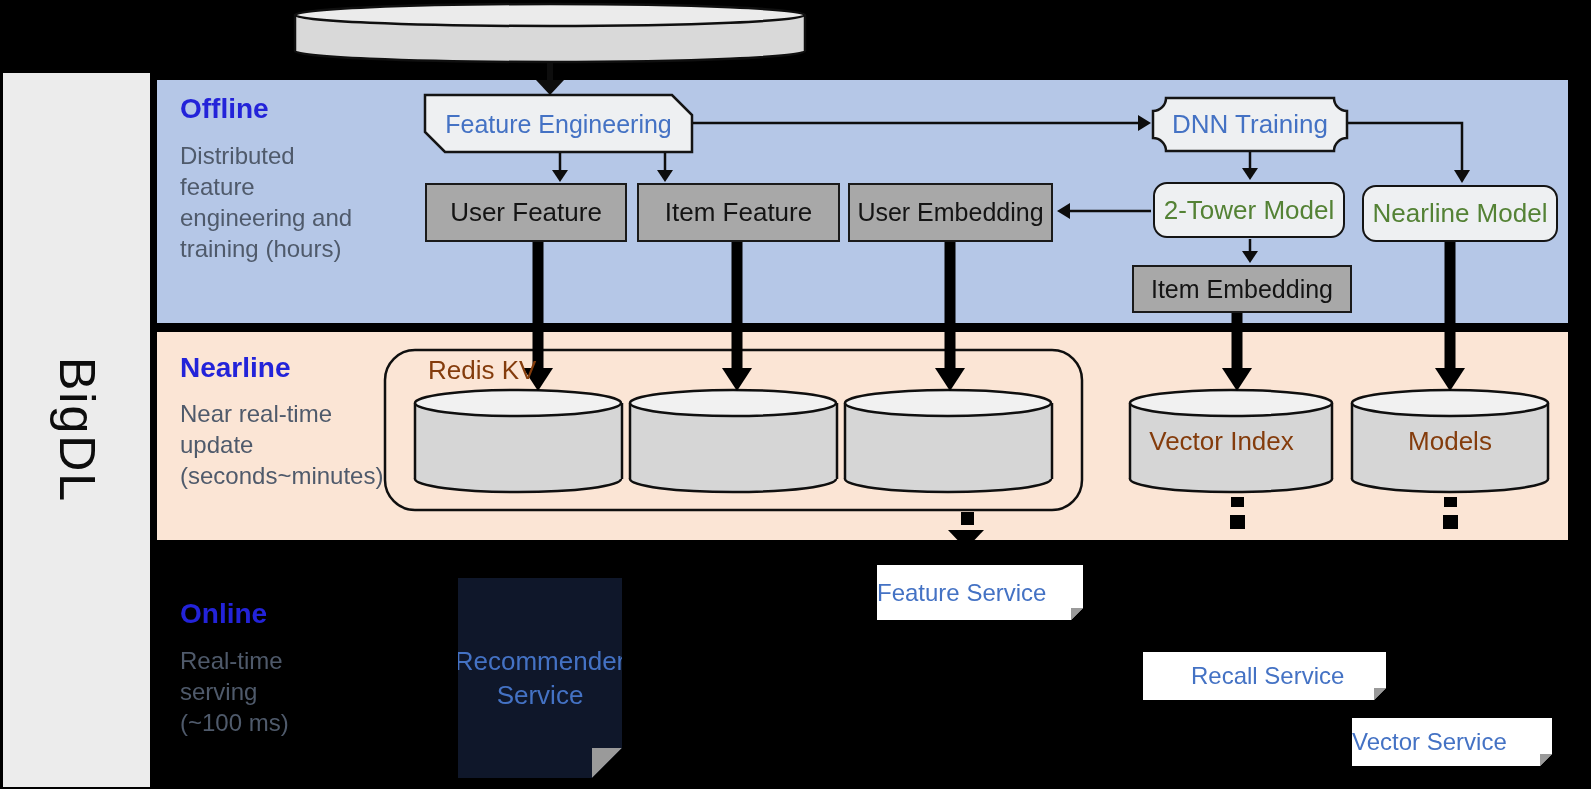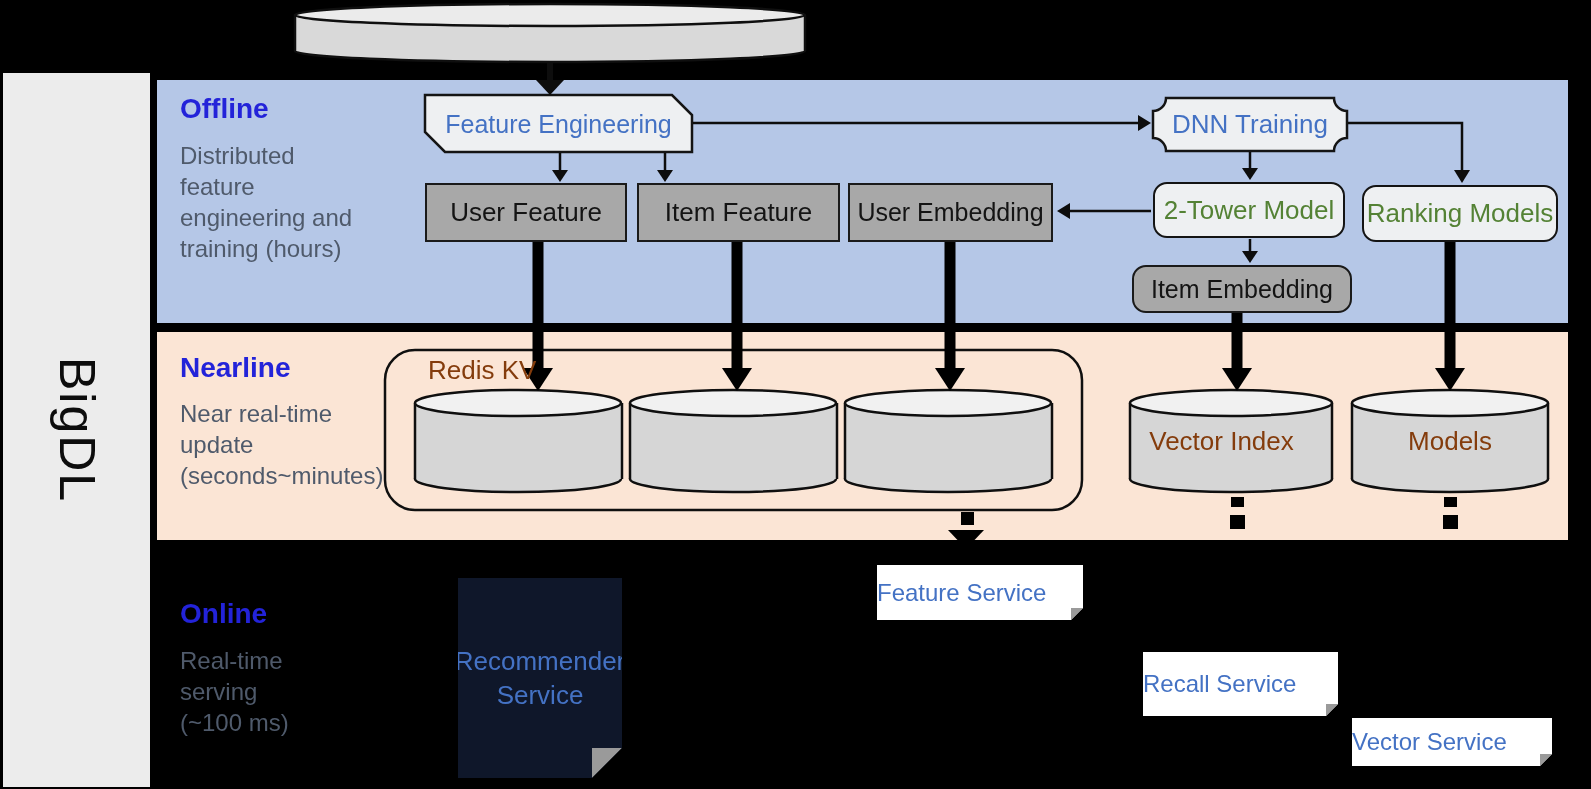--- a/index.html
+++ b/index.html
@@ -188,39 +188,39 @@
       <polygon points="948,530 984,530 966,549"></polygon>
     </g>
   </svg>
 
   <div class="lbl blue" style="left:435px;top:99px;width:247px;height:50px;font-size:25px;">Feature Engineering</div>
   <div class="lbl blue" style="left:1157px;top:100px;width:186px;height:49px;font-size:26px;">DNN Training</div>
 
   <div class="gray-box" style="left:425px;top:183px;width:202px;height:59px;">User Feature</div>
   <div class="gray-box" style="left:637px;top:183px;width:203px;height:59px;">Item Feature</div>
   <div class="gray-box" style="left:848px;top:183px;width:205px;height:59px;font-size:25px;">User Embedding</div>
-  <div class="gray-box" style="left:1132px;top:265px;width:220px;height:48px;font-size:25px;border-radius:14px;">Item Embedding</div>
+  <div class="gray-box" style="left:1132px;top:265px;width:220px;height:48px;font-size:25px;">Item Embedding</div>
 
   <div class="light-round green" style="left:1153px;top:182px;width:192px;height:56px;">2-Tower Model</div>
-  <div class="light-round green" style="left:1362px;top:185px;width:196px;height:57px;">Ranking Models</div>
+  <div class="light-round green" style="left:1362px;top:185px;width:196px;height:57px;">Nearline Model</div>
 
   <div class="lbl brown" style="left:428px;top:354px;width:130px;height:32px;font-size:26px;justify-content:flex-start;">Redis KV</div>
   <div class="lbl brown" style="left:1130px;top:424px;width:183px;height:34px;font-size:26px;">Vector Index</div>
   <div class="lbl brown" style="left:1352px;top:424px;width:196px;height:34px;font-size:26px;">Models</div>
 
 
   <div id="doc-recommender">
     <span>Recommender Service</span>
     <span class="fold"></span>
   </div>
   <div class="svc" style="left:877px;top:565px;width:206px;height:55px;">
     <span>Feature Service</span>
     <span class="fold"></span>
   </div>
-  <div class="svc" style="left:1143px;top:652px;width:195px;height:64px;">
+  <div class="svc" style="left:1143px;top:652px;width:195px;height:48px;padding-left:48px;">
     <span>Recall Service</span>
     <span class="fold"></span>
   </div>
   <div class="svc" style="left:1352px;top:718px;width:200px;height:48px;">
     <span>Vector Service</span>
     <span class="fold"></span>
   </div>
 
 </div>
 

